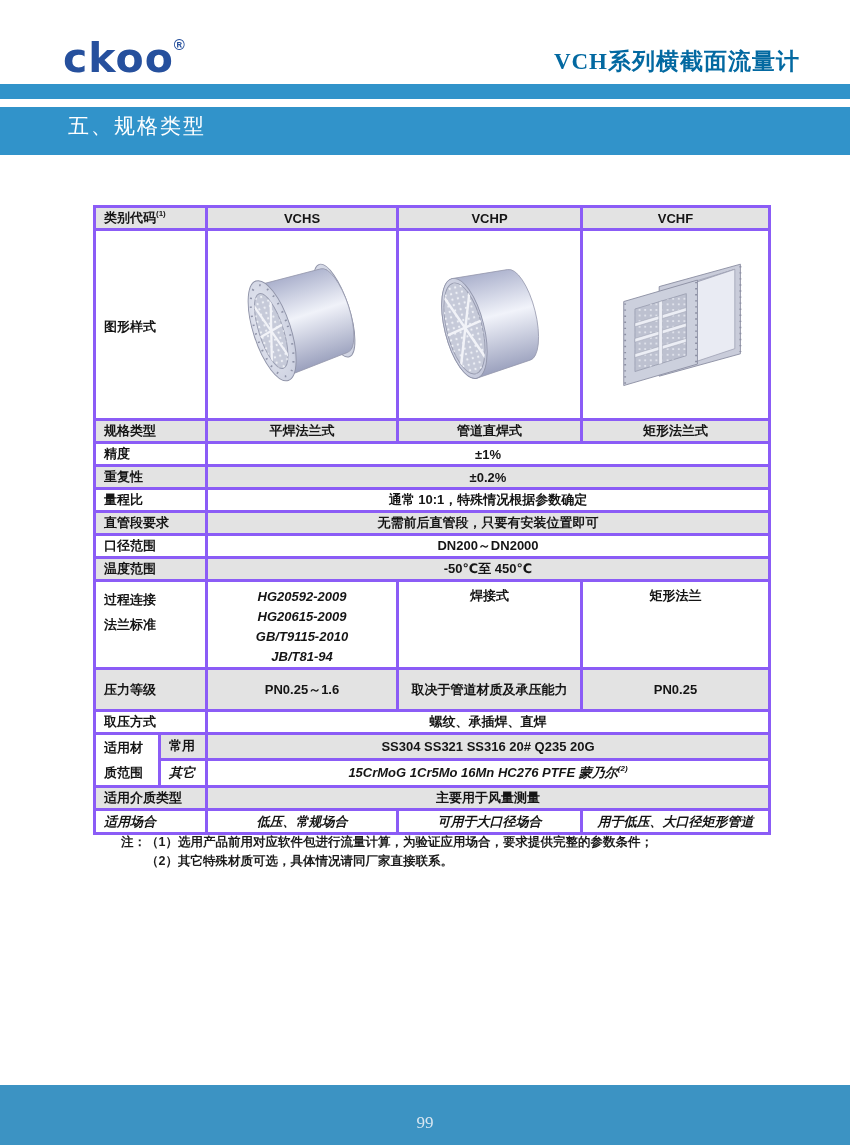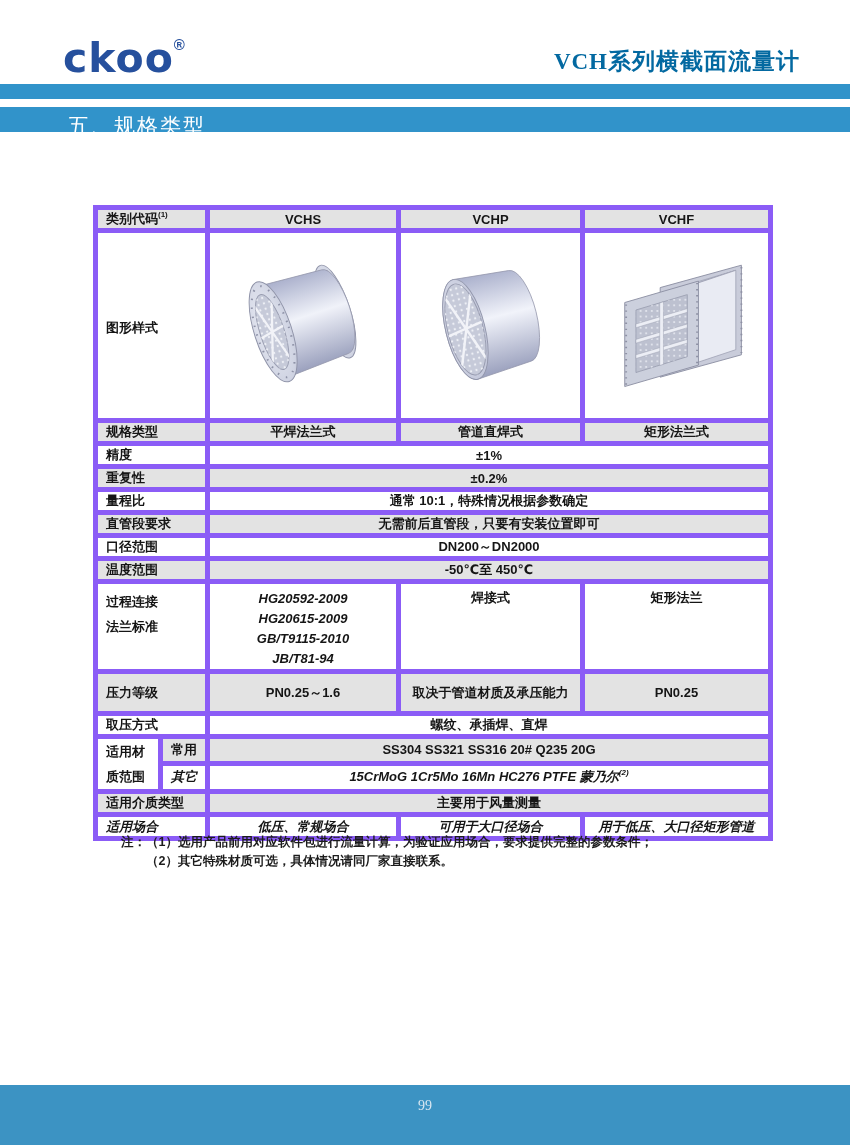--- a/index.html
+++ b/index.html
@@ -16,29 +16,29 @@
   .logo-reg { font-size:15px; vertical-align:22px; font-weight:bold; }
   .doc-title {
     position:absolute; right:50px; top:46px;
     font-family:"Liberation Serif","DejaVu Serif",serif;
     font-weight:bold; font-size:23px; color:#0369a1; letter-spacing:1px;
   }
 
   
   .rule-thin { position:absolute; left:0; top:84px; width:850px; height:15px; background:#3193CA; }
   .section-bar {
-    position:absolute; left:0; top:107px; width:850px; height:25px; background:#3193CA;
+    position:absolute; left:0; top:107px; width:850px; height:48px; background:#3193CA;
     color:#ffffff; font-size:21px; line-height:38px; padding-left:68px; letter-spacing:2px;
   }
 
   
   .table-wrap { position:absolute; left:93px; top:205px; }
   table.spec { border-collapse:collapse; table-layout:fixed; border:2px solid #404040; }
   table.spec td, table.spec th {
-    border:5px solid #8b5cf6; font-size:13px; overflow:hidden;
+    border:3px solid #8b5cf6; font-size:13px; overflow:hidden;
     text-align:center; vertical-align:middle; font-weight:bold; color:#151515;
   }
   .lab { text-align:left !important; padding-left:8px; }
   .g  { background:#E3E3E3; }
   .w  { background:#ffffff; }
   .sup { font-size:8px; vertical-align:6px; font-weight:bold; }
   tr.r-head td, tr.r-head th { height:23px; }
   tr.r-fig td { height:190px; }
   tr.r-std td { height:23px;margin-left:40px; }
   tr.r-flg td { height:84px; vertical-align:top; padding-top:5px; }
@@ -55,21 +55,21 @@
     font-size:12.5px; font-weight:bold; color:#1c1c1c; line-height:19px;
   }
   .note-prefix { white-space:nowrap; }
 
   
   .footer-bar {
     position:absolute; left:0; top:1085px; width:850px; height:60px; background:#3C93C3;
     text-align:center;
   }
   .page-num {
-    display:inline-block; margin-top:13px; color:#D9E7F1; font-size:14px;
+    display:inline-block; margin-top:28px; color:#D9E7F1; font-size:17px;
     font-family:"Liberation Serif","DejaVu Serif",serif;
   }
 </style>
 </head>
 <body>
 
 <div class="page">
 
   <div class="logo">
     <span class="logo-text">ckoo</span><span class="logo-reg">®</span>

